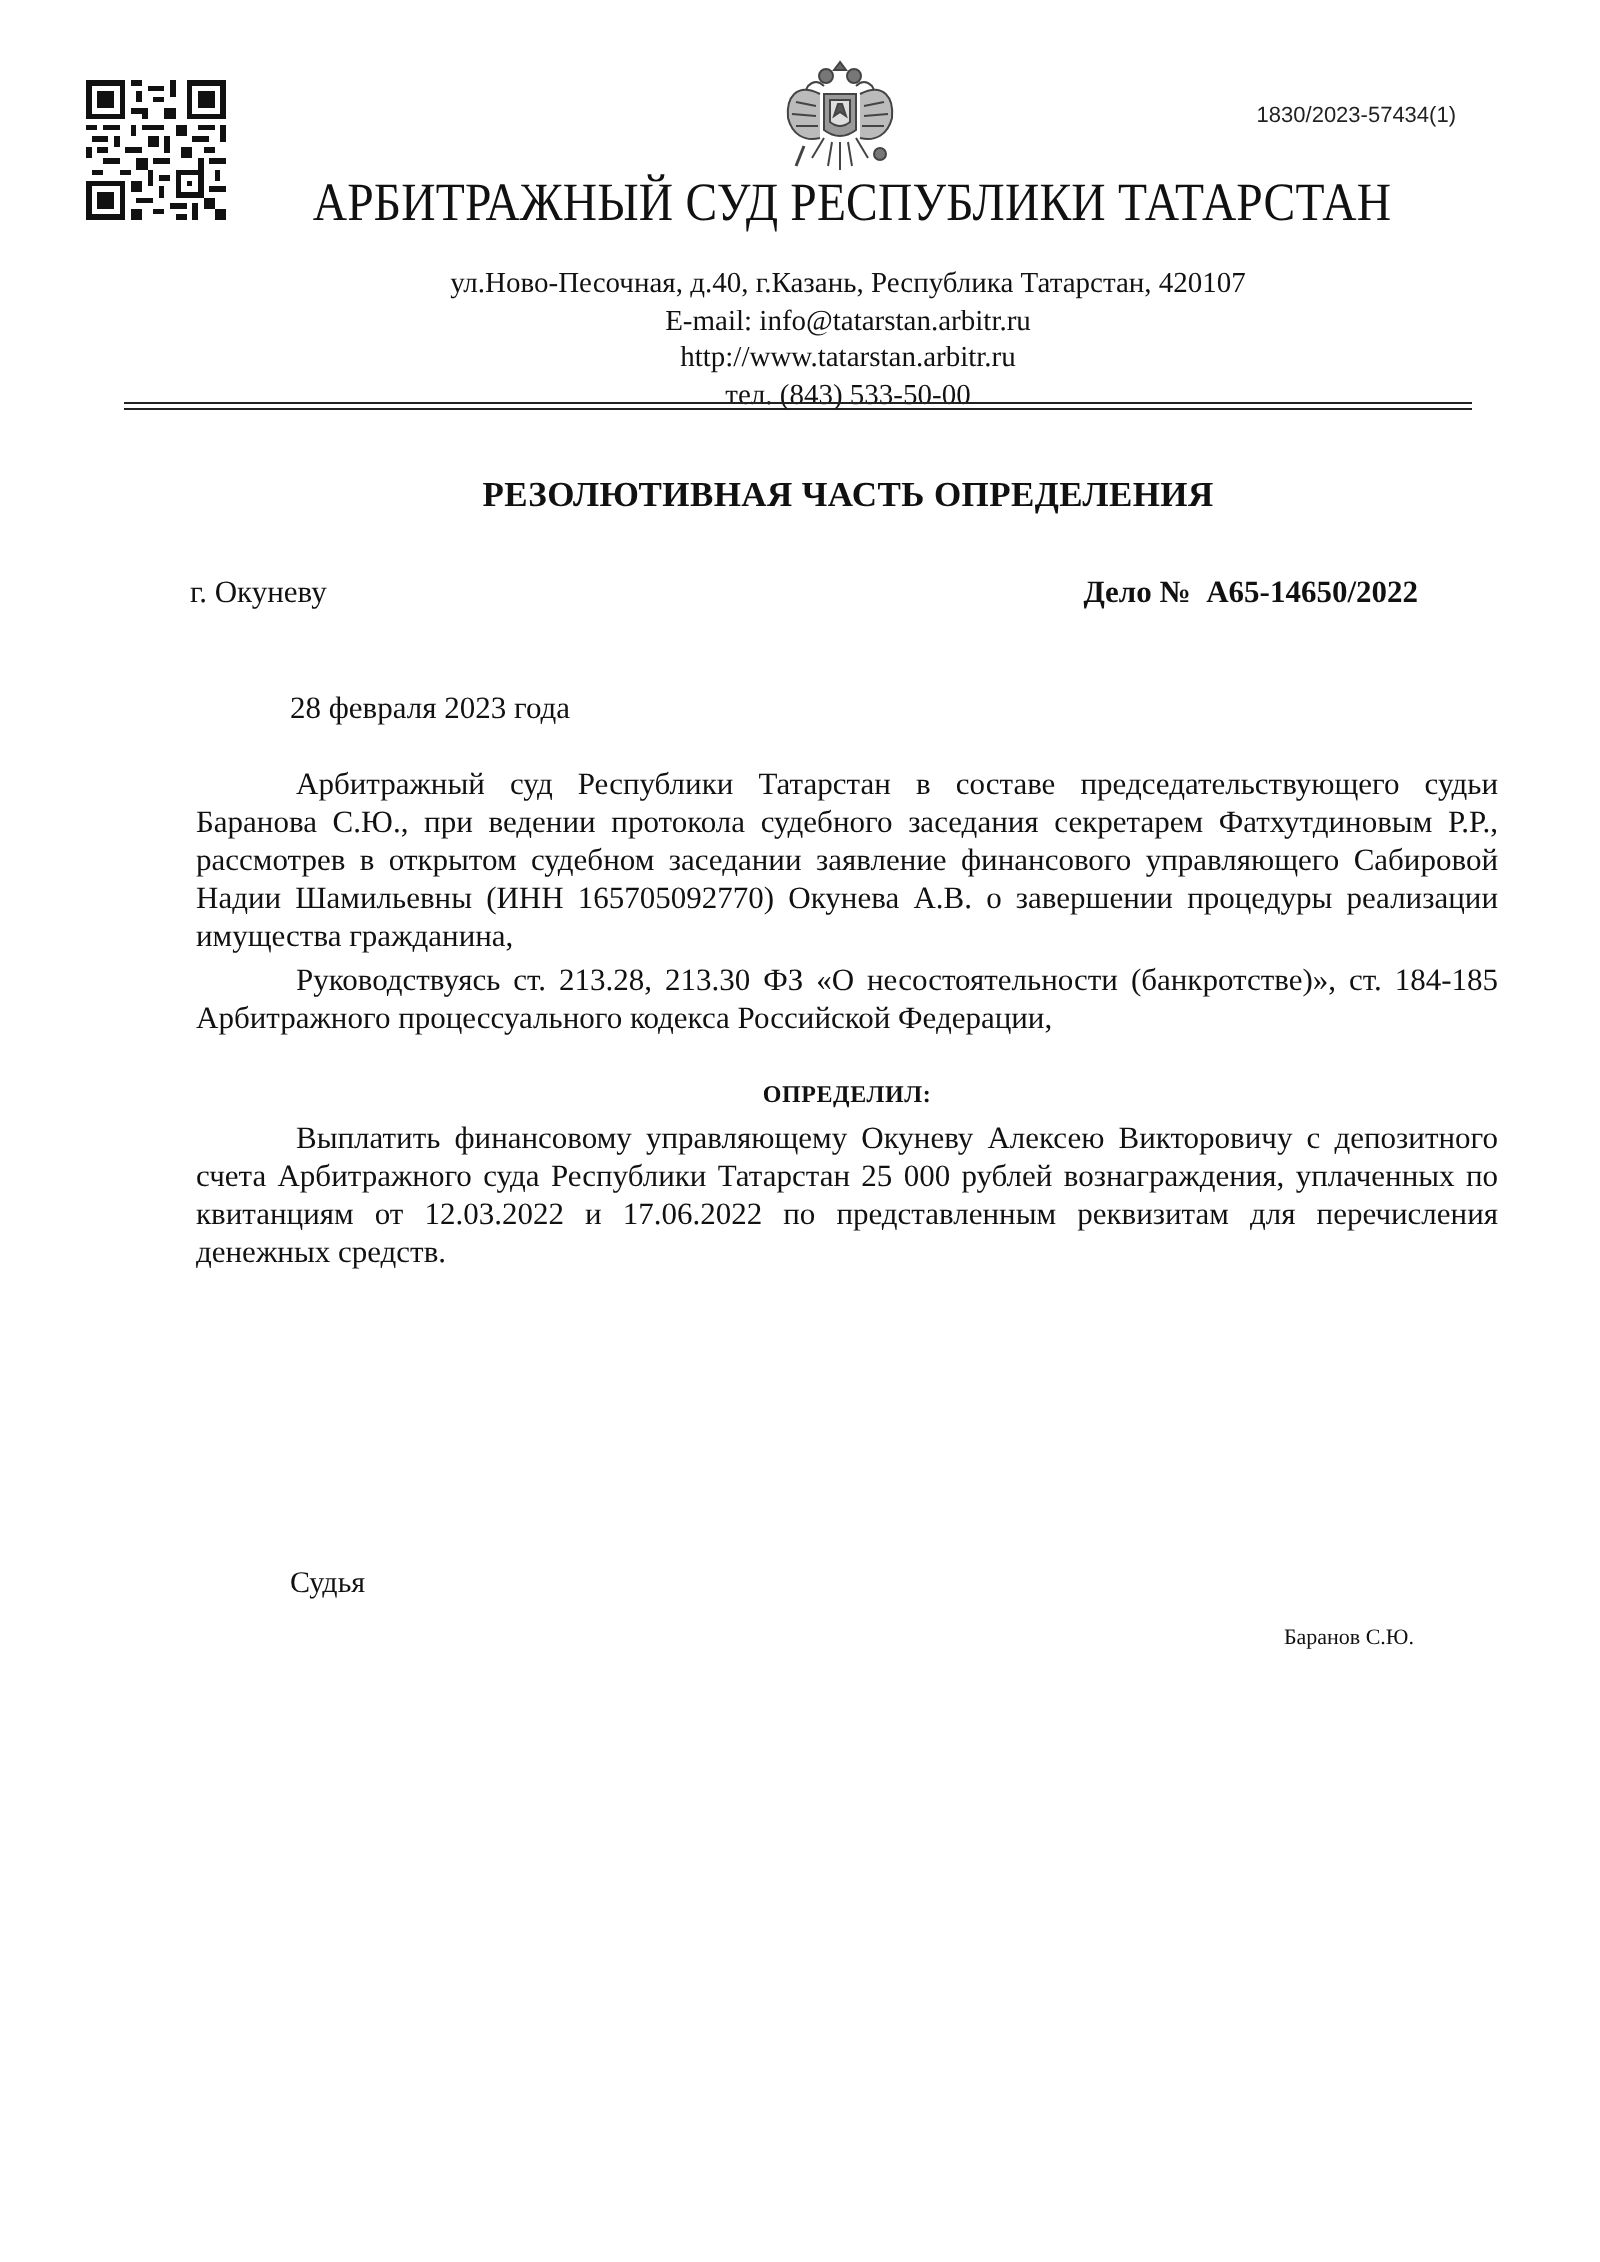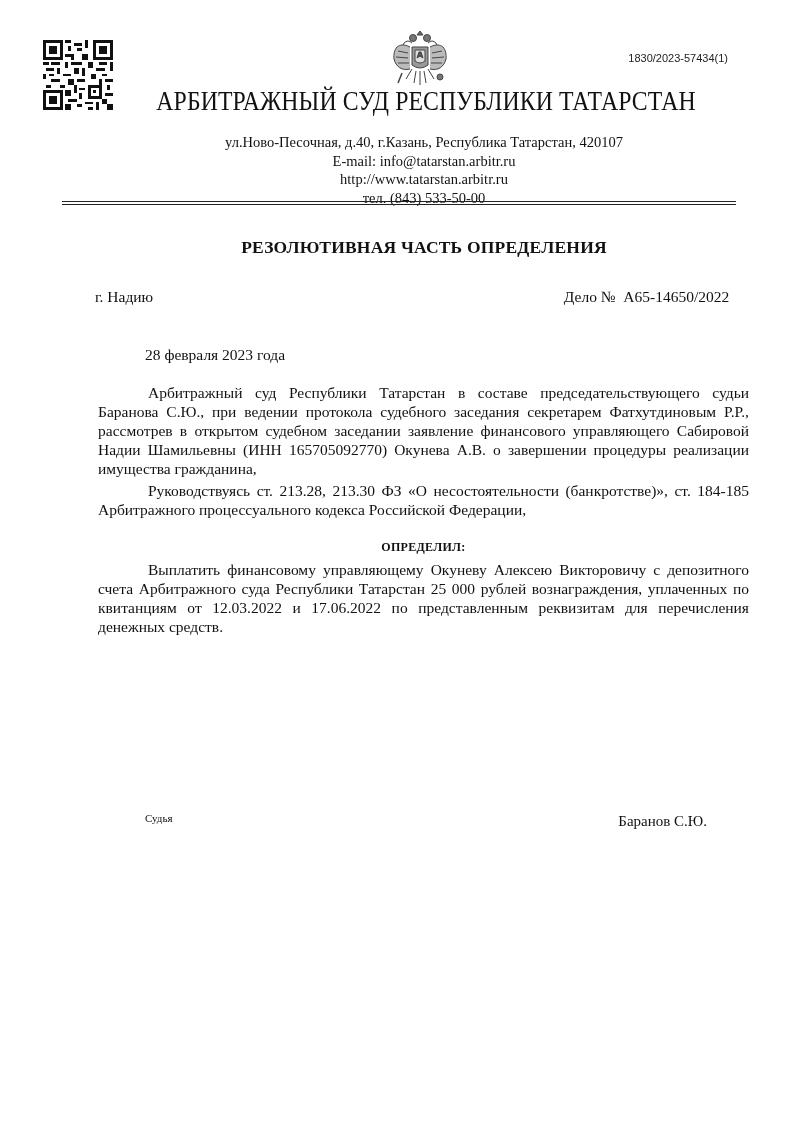--- a/index.html
+++ b/index.html
@@ -15,30 +15,30 @@
     #court-name { left: 0; top: 86px; width: 852px; text-align: center; font-size: 27px; letter-spacing: 0.1px; transform: scaleX(0.88); transform-origin: 426px 0; white-space: nowrap; }
 
     #contacts { left: 0; top: 133px; width: 848px; text-align: center; font-size: 14.5px; line-height: 18.5px; }
     #contacts div { white-space: nowrap; }
 
     #rule { left: 62px; top: 201px; width: 674px; height: 2px; border-top: 1.5px solid #222; border-bottom: 1.5px solid #222; }
 
     #doc-title { left: 0; top: 237px; width: 848px; text-align: center; font-weight: bold; font-size: 17.5px; letter-spacing: 0.2px; }
 
     #city { left: 95px; top: 288px; font-size: 15.5px; }
-    #case { left: 528px; top: 288px; width: 237px; text-align: center; font-size: 15.5px; white-space: pre; }
+    #case { left: 472px; top: 288px; width: 237px; text-align: right; font-size: 15.5px; white-space: pre; font-weight: bold; }
 
     #date { left: 145px; top: 325px; font-size: 15.5px; margin-top: 21px; }
 
     #body { left: 95px; top: 380px; width: 657px; font-size: 15.5px; line-height: 19px; text-align: justify; }
     #body p { margin: 3px; text-indent: 50px; }
     #decided { text-align: center; font-weight: bold; text-indent: 0 !important; margin-top: 19px !important; font-size: 12px; letter-spacing: 0.3px; }
 
-    #judge-label { left: 145px; top: 812px; font-size: 11px; }
-    #judge-name { left: 560px; top: 813px; width: 147px; text-align: right; font-size: 15px; }
+    #judge-label { left: 145px; top: 784px; font-size: 15px; }
+    #judge-name { left: 560px; top: 813px; width: 147px; text-align: right; font-size: 11px; }
   </style>
 </head>
 <body>
 
 <div id="doc-number" class="abs">1830/2023-57434(1)</div>
 
 <svg id="qr" class="abs" viewBox="0 0 25 25" shape-rendering="crispEdges">
   <rect x="0" y="0" width="25" height="25" fill="#fff"></rect>
   <g fill="#111">
     <rect x="0" y="0" width="7" height="7"></rect>
@@ -128,21 +128,21 @@
   <div>ул.Ново-Песочная, д.40, г.Казань, Республика Татарстан, 420107</div>
   <div>E-mail: info@tatarstan.arbitr.ru</div>
   <div>http://www.tatarstan.arbitr.ru</div>
   <div>тел. (843) 533-50-00</div>
 </div>
 
 <div id="rule" class="abs"></div>
 
 <div id="doc-title" class="abs serif">РЕЗОЛЮТИВНАЯ ЧАСТЬ ОПРЕДЕЛЕНИЯ</div>
 
-<div id="city" class="abs serif">г. Надию</div>
+<div id="city" class="abs serif">г. Окуневу</div>
 <div id="case" class="abs serif">Дело №  А65-14650/2022</div>
 
 <div id="date" class="abs serif">28 февраля 2023 года</div>
 
 <div id="body" class="abs serif">
   <p>Арбитражный суд Республики Татарстан в составе председательствующего судьи Баранова С.Ю., при ведении протокола судебного заседания секретарем Фатхутдиновым Р.Р., рассмотрев в открытом судебном заседании заявление финансового управляющего Сабировой Надии Шамильевны (ИНН 165705092770) Окунева А.В. о завершении процедуры реализации имущества гражданина,</p>
   <p>Руководствуясь ст. 213.28, 213.30 ФЗ «О несостоятельности (банкротстве)», ст. 184-185 Арбитражного процессуального кодекса Российской Федерации,</p>
   <p id="decided">ОПРЕДЕЛИЛ:</p>
   <p>Выплатить финансовому управляющему Окуневу Алексею Викторовичу с депозитного счета Арбитражного суда Республики Татарстан 25 000 рублей вознаграждения, уплаченных по квитанциям от 12.03.2022 и 17.06.2022 по представленным реквизитам для перечисления денежных средств.</p>
 </div>

